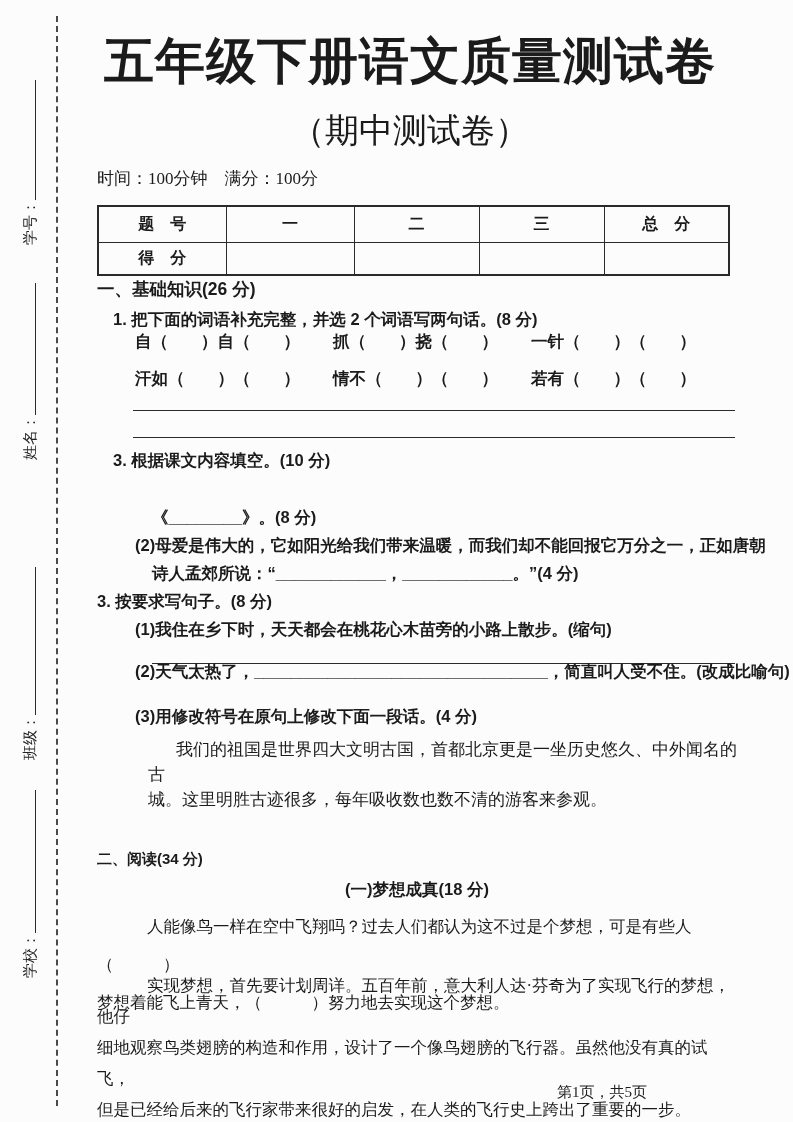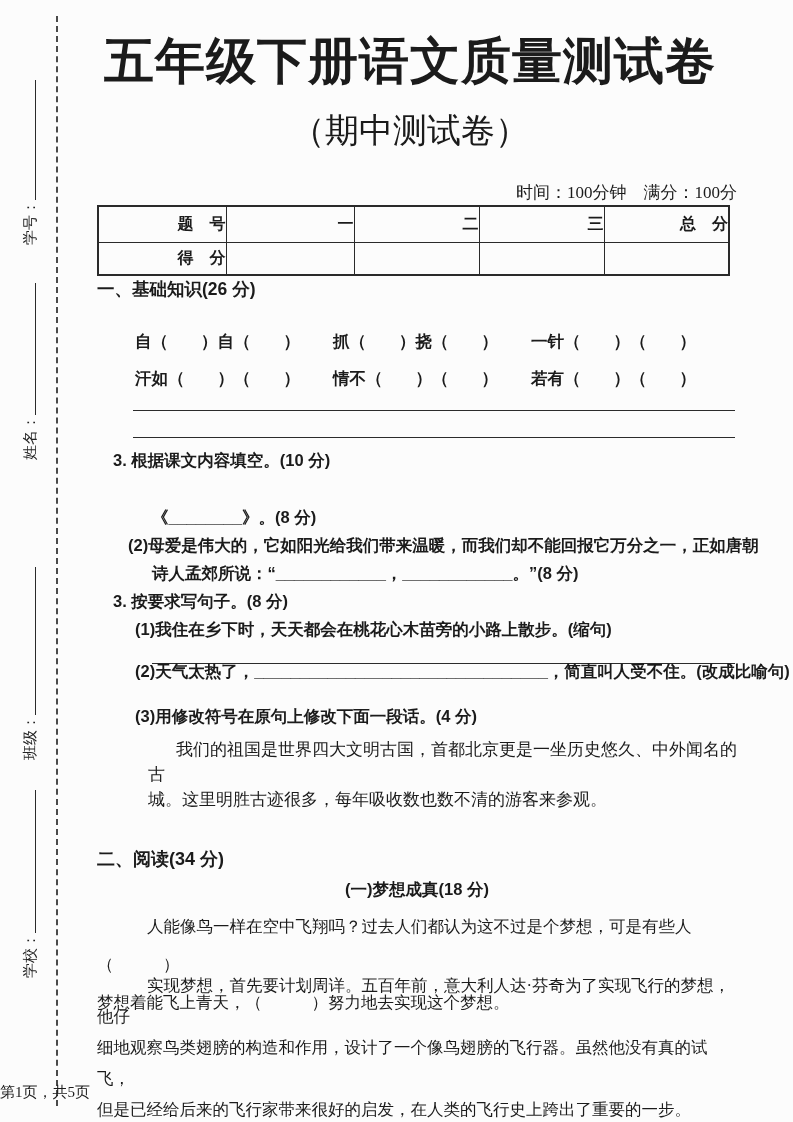--- a/index.html
+++ b/index.html
@@ -8,45 +8,45 @@
     background:#fcfcfc;color:#1b1b1b;overflow:hidden;
     font-family:"Liberation Serif","DejaVu Serif",serif;
   }
   .abs{position:absolute;}
   .sans{font-family:"Liberation Sans","DejaVu Sans",sans-serif;text-align:center;}
   .b{font-weight:700;}
 
   
   .title{left:80px;top:28px;width:660px;text-align:center;font-size:50px;font-weight:600;letter-spacing:1px;}
   .subtitle{left:80px;top:108px;width:660px;text-align:center;font-size:34px;font-weight:500;}
-  .timescore{left:97px;top:181px;width:640px;text-align:right;font-size:17px;}
+  .timescore{left:97px;top:167px;width:640px;font-size:17px;}
 
   
   .score-table{left:97px;top:205px;border-collapse:collapse;border:2.5px solid #2a2a2a;}
-  .score-table td{border:1.5px solid #2a2a2a;text-align:right;font-size:16px;font-weight:600;padding:0;}
+  .score-table td{border:1.5px solid #2a2a2a;text-align:center;font-size:16px;font-weight:600;padding:0;}
   .score-table tr:first-child td{height:35px;}
   .score-table tr:last-child td{height:31px;}
 
   
   .line{position:absolute;font-size:16.5px;line-height:22px;white-space:pre-wrap;}
   .rule{position:absolute;border-top:1.5px solid #2b2b2b;height:0;}
   .kai{font-family:"Liberation Serif","DejaVu Serif",serif;font-weight:400;}
   .para{position:absolute;white-space:pre-wrap;font-size:16.5px;}
 
   
   .cutline{position:absolute;left:56px;top:16px;height:1090px;border-left:2px dashed #4a4a4a;}
   .vgroup{
     position:absolute;height:26px;display:flex;align-items:flex-end;
     transform:rotate(-90deg);transform-origin:0 0;
     font-family:"Liberation Sans","DejaVu Sans",sans-serif;font-size:15px;color:#222;
   }
   .vlabel{line-height:20px;white-space:nowrap;}
   .vline{flex:1;border-bottom:1.5px solid #2a2a2a;height:0;margin-bottom:4px;}
 
-  .footer{left:0;top:1083px;width:647px;text-align:left;font-size:15px;}
+  .footer{left:0;top:1083px;width:647px;text-align:right;font-size:15px;}
 </style>
 </head>
 <body>
 
 <div class="page">
 
   <div class="cutline"></div>
 
   <div class="vgroup" style="left:14px;top:245px;width:165px;">
     <span class="vlabel">学号：</span>
@@ -89,39 +89,40 @@
       <td>得　分</td>
       <td></td>
       <td></td>
       <td></td>
       <td></td>
     </tr>
   </tbody>
     </table>
 
   <div class="line sans b" style="left:97px;top:278px;font-size:17.5px;">一、基础知识(26 分)</div>
+  <div class="line sans b" style="left:113px;top:308px;">1. 把下面的词语补充完整，并选 2 个词语写两句话。(8 分)</div>
   <div class="line sans b" style="left:135px;top:330px;">自（　　）自（　　）　　抓（　　）挠（　　）　　一针（　　）（　　）</div>
   <div class="line sans b" style="left:135px;top:367px;">汗如（　　）（　　）　　情不（　　）（　　）　　若有（　　）（　　）</div>
   <div class="rule" style="left:133px;top:410px;width:602px;"></div>
   <div class="rule" style="left:133px;top:437px;width:602px;"></div>
 
   <div class="line sans b" style="left:113px;top:449px;">3. 根据课文内容填空。(10 分)</div>
   <div class="line sans b" style="left:152px;top:506px;">《________》。(8 分)</div>
-  <div class="line sans b" style="left:128px;top:534px;">(2)母爱是伟大的，它如阳光给我们带来温暖，而我们却不能回报它万分之一，正如唐朝</div>
-  <div class="line sans b" style="left:152px;top:562px;">诗人孟郊所说：“____________，____________。”(8 分)</div>
+  <div class="line sans b" style="left:135px;top:534px;">(2)母爱是伟大的，它如阳光给我们带来温暖，而我们却不能回报它万分之一，正如唐朝</div>
+  <div class="line sans b" style="left:152px;top:562px;">诗人孟郊所说：“____________，____________。”(4 分)</div>
 
-  <div class="line sans b" style="left:113px;top:590px;">3. 按要求写句子。(8 分)</div>
+  <div class="line sans b" style="left:97px;top:590px;">3. 按要求写句子。(8 分)</div>
   <div class="line sans b" style="left:135px;top:618px;">(1)我住在乡下时，天天都会在桃花心木苗旁的小路上散步。(缩句)</div>
   <div class="rule" style="left:152px;top:663px;width:583px;"></div>
   <div class="line sans b" style="left:135px;top:660px;">(2)天气太热了，________________________________，简直叫人受不住。(改成比喻句)</div>
   <div class="line sans b" style="left:135px;top:705px;">(3)用修改符号在原句上修改下面一段话。(4 分)</div>
   <div class="para kai" style="left:148px;top:737px;width:589px;line-height:25px;text-indent:28px;font-size:17px;">我们的祖国是世界四大文明古国，首都北京更是一坐历史悠久、中外闻名的古
 城。这里明胜古迹很多，每年吸收数也数不清的游客来参观。</div>
 
-  <div class="line sans b" style="left:97px;top:848px;font-size:18px;">二、阅读(34 分)</div>
+  <div class="line sans b" style="left:97px;top:848px;font-size:15px;">二、阅读(34 分)</div>
   <div class="line sans b" style="left:97px;top:878px;width:640px;text-align:center;">(一)梦想成真(18 分)</div>
   <div class="para kai" style="left:97px;top:908px;width:640px;line-height:38px;text-indent:50px;">人能像鸟一样在空中飞翔吗？过去人们都认为这不过是个梦想，可是有些人（　　　）
 梦想着能飞上青天，（　　　）努力地去实现这个梦想。</div>
   <div class="para kai" style="left:97px;top:970px;width:640px;line-height:31px;text-indent:50px;">实现梦想，首先要计划周详。五百年前，意大利人达·芬奇为了实现飞行的梦想，他仔
 细地观察鸟类翅膀的构造和作用，设计了一个像鸟翅膀的飞行器。虽然他没有真的试飞，
 但是已经给后来的飞行家带来很好的启发，在人类的飞行史上跨出了重要的一步。</div>
 
   <div class="abs footer">第1页，共5页</div>
 
 </div>

